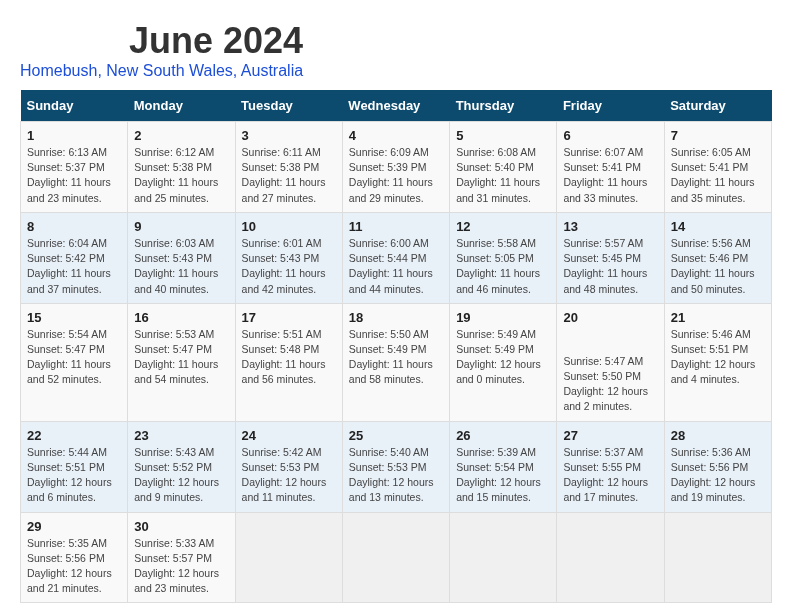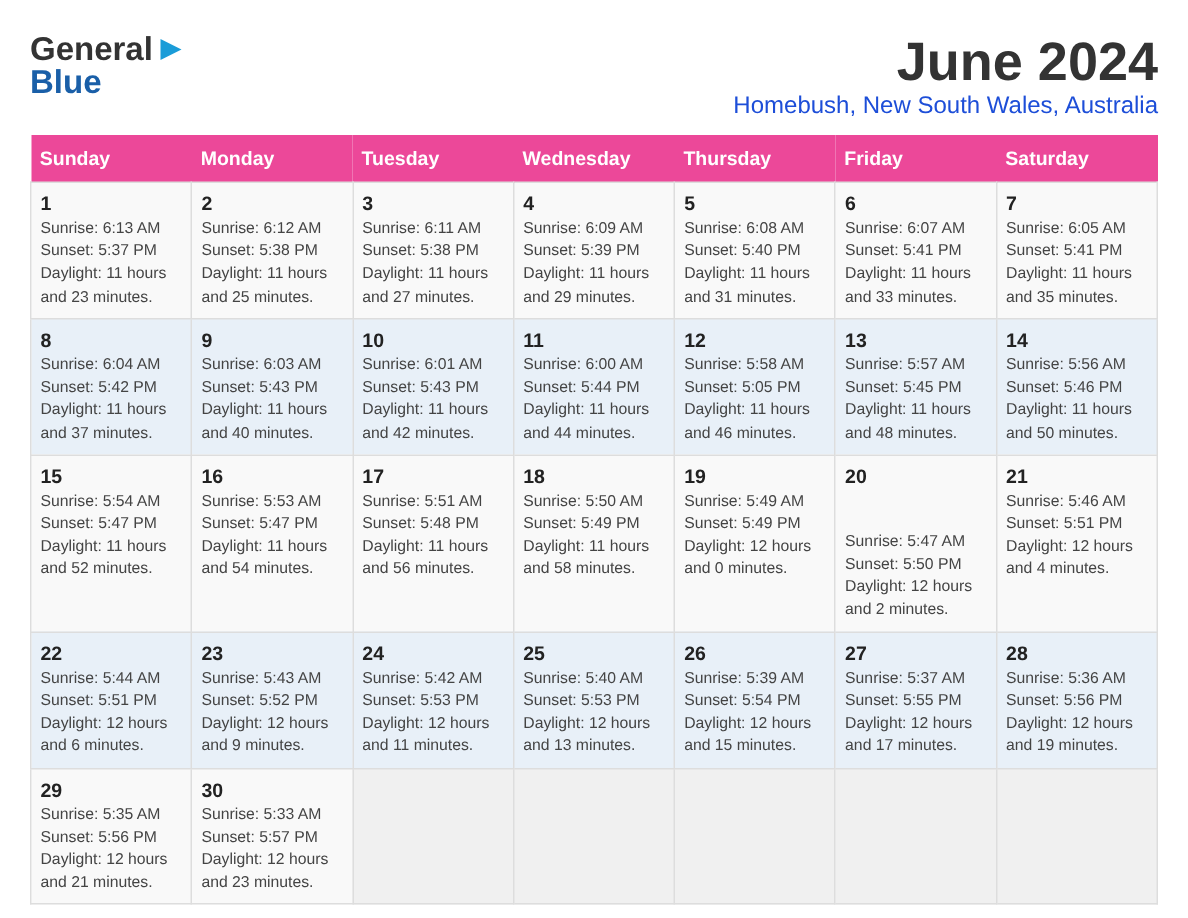--- a/index.html
+++ b/index.html
@@ -37,21 +37,21 @@
       font-size: 16px;
       font-weight: normal;
       color: #1d4ed8;
     }
     table {
       width: 100%;
       border-collapse: collapse;
       font-size: 11px;
     }
     thead tr {
-      background: #ec4899;
+      background: #0c4a6e;
       color: #fff;
     }
     thead th {
       padding: 8px 6px;
       text-align: left;
       font-size: 13px;
       font-weight: bold;
     }
     tbody tr {
       vertical-align: top;
@@ -81,29 +81,20 @@
       line-height: 1.45;
     }
     .empty-cell {
       background: #f0f0f0;
     }
   </style>
 </head>
 <body>
 
 <div class="header">
-  <div class="logo">
-    <div class="logo-line">
-      <span style="font-size:22px;font-weight:bold;color:#333;">General</span>
-      <svg width="22" height="22" viewBox="0 0 22 22" style="margin-left:1px;">
-        <polygon points="4,4 18,11 4,18" fill="#1a9cd8"></polygon>
-      </svg>
-    </div>
-    <span style="font-size:22px;font-weight:bold;color:#1a5fa8;margin-top:-4px;">Blue</span>
-  </div>
   <div class="title-block">
     <h1>June 2024</h1>
     <h2>Homebush, New South Wales, Australia</h2>
   </div>
 </div>
 
 <table>
   <thead>
     <tr id="header-row">
         <th>Sunday</th>

